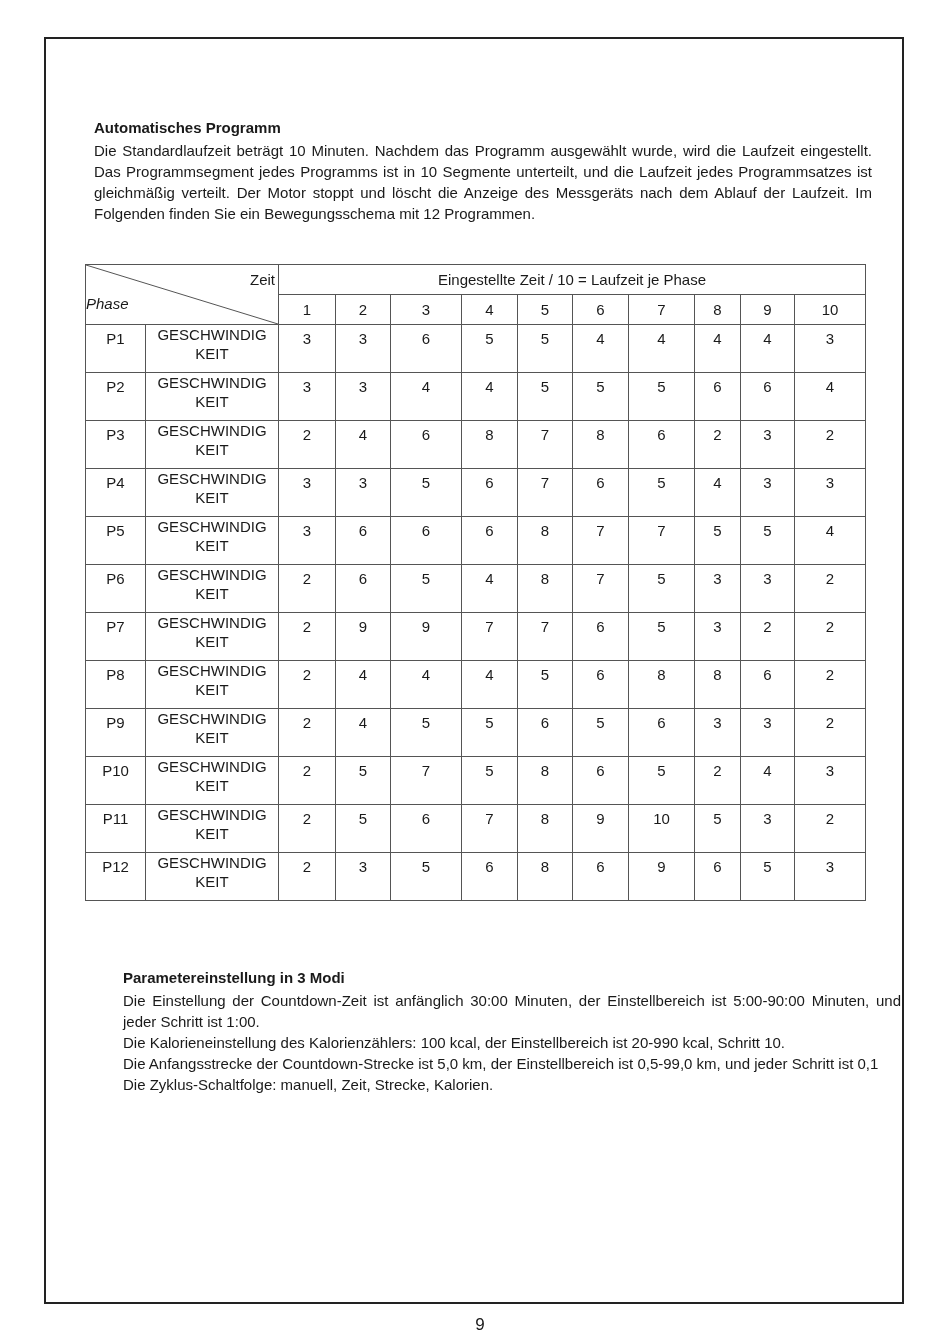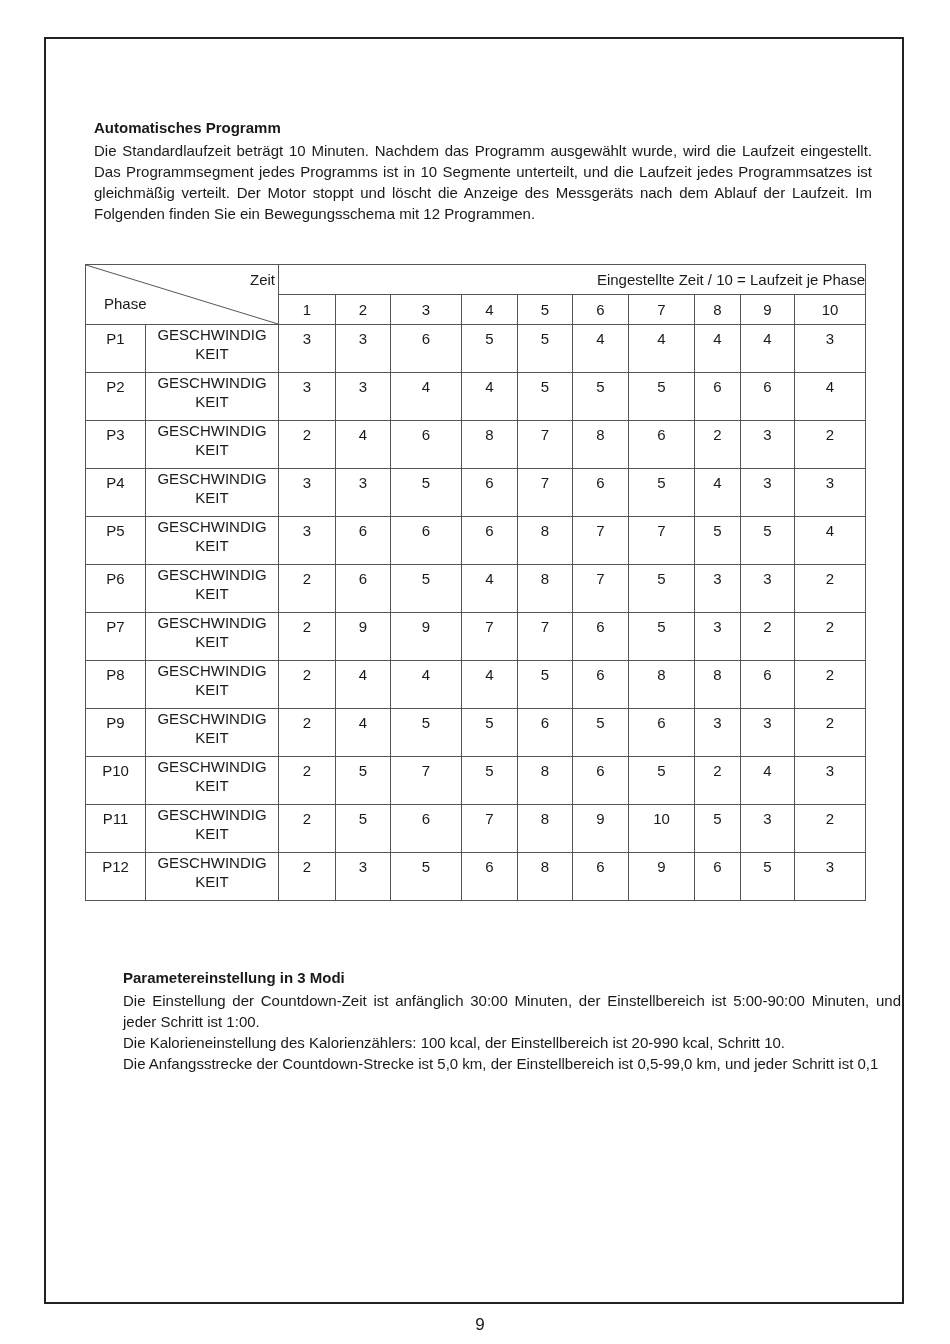--- a/index.html
+++ b/index.html
@@ -52,41 +52,42 @@
       border-collapse: collapse;
       font-size: 15px;
       table-layout: fixed;
     }
     .program-table td, .program-table th {
       border: 1px solid #555;
       font-weight: normal;
       text-align: center;
       padding: 0;
     }
-    .program-table tr.hdr1 td { height: 29px; text-align: right; }
+    .program-table tr.hdr1 td { height: 29px; }
     .program-table tr.hdr2 td { height: 29px; }
     .program-table tr.data-row td { height: 48px; vertical-align: top; padding-top: 5px; box-sizing: border-box; }
     .program-table td.diag {
       position: relative;
       padding: 0;
     }
     .diag svg {
       position: absolute;
       left: 0; top: 0;
       width: 100%; height: 100%;
     }
     .diag .zeit-label {
       position: absolute;
       right: 3px;
       top: 6px;
     }
     .diag .phase-label {
       position: absolute;
-      left: 18px;
+      left: 0;
       top: 30px;
+      font-style: italic;
     }
     .speed-label {
       line-height: 19px;
       padding-top: 0 !important;
     }
     .program-table td.pname { padding-top: 5px; }
     .page-number {
       position: absolute;
       top: 1315px;
       left: 0;
@@ -348,15 +349,16 @@
         <td>3</td>
       </tr>
     </tbody>
 </table>
 
 <div class="section" id="sec-param">
   <p class="section-title">Parametereinstellung in 3 Modi</p>
   <p class="para">Die Einstellung der Countdown-Zeit ist anfänglich 30:00 Minuten, der Einstellbereich ist 5:00-90:00 Minuten, und jeder Schritt ist 1:00.</p>
   <p class="para">Die Kalorieneinstellung des Kalorienzählers: 100 kcal, der Einstellbereich ist 20-990 kcal, Schritt 10.</p>
   <p class="para">Die Anfangsstrecke der Countdown-Strecke ist 5,0 km, der Einstellbereich ist 0,5-99,0 km, und jeder Schritt ist 0,1</p>
+  <p class="para">Die Zyklus-Schaltfolge: manuell, Zeit, Strecke, Kalorien.</p>
 </div>
 
 <div class="page-number">9</div>
 
 </body></html>

